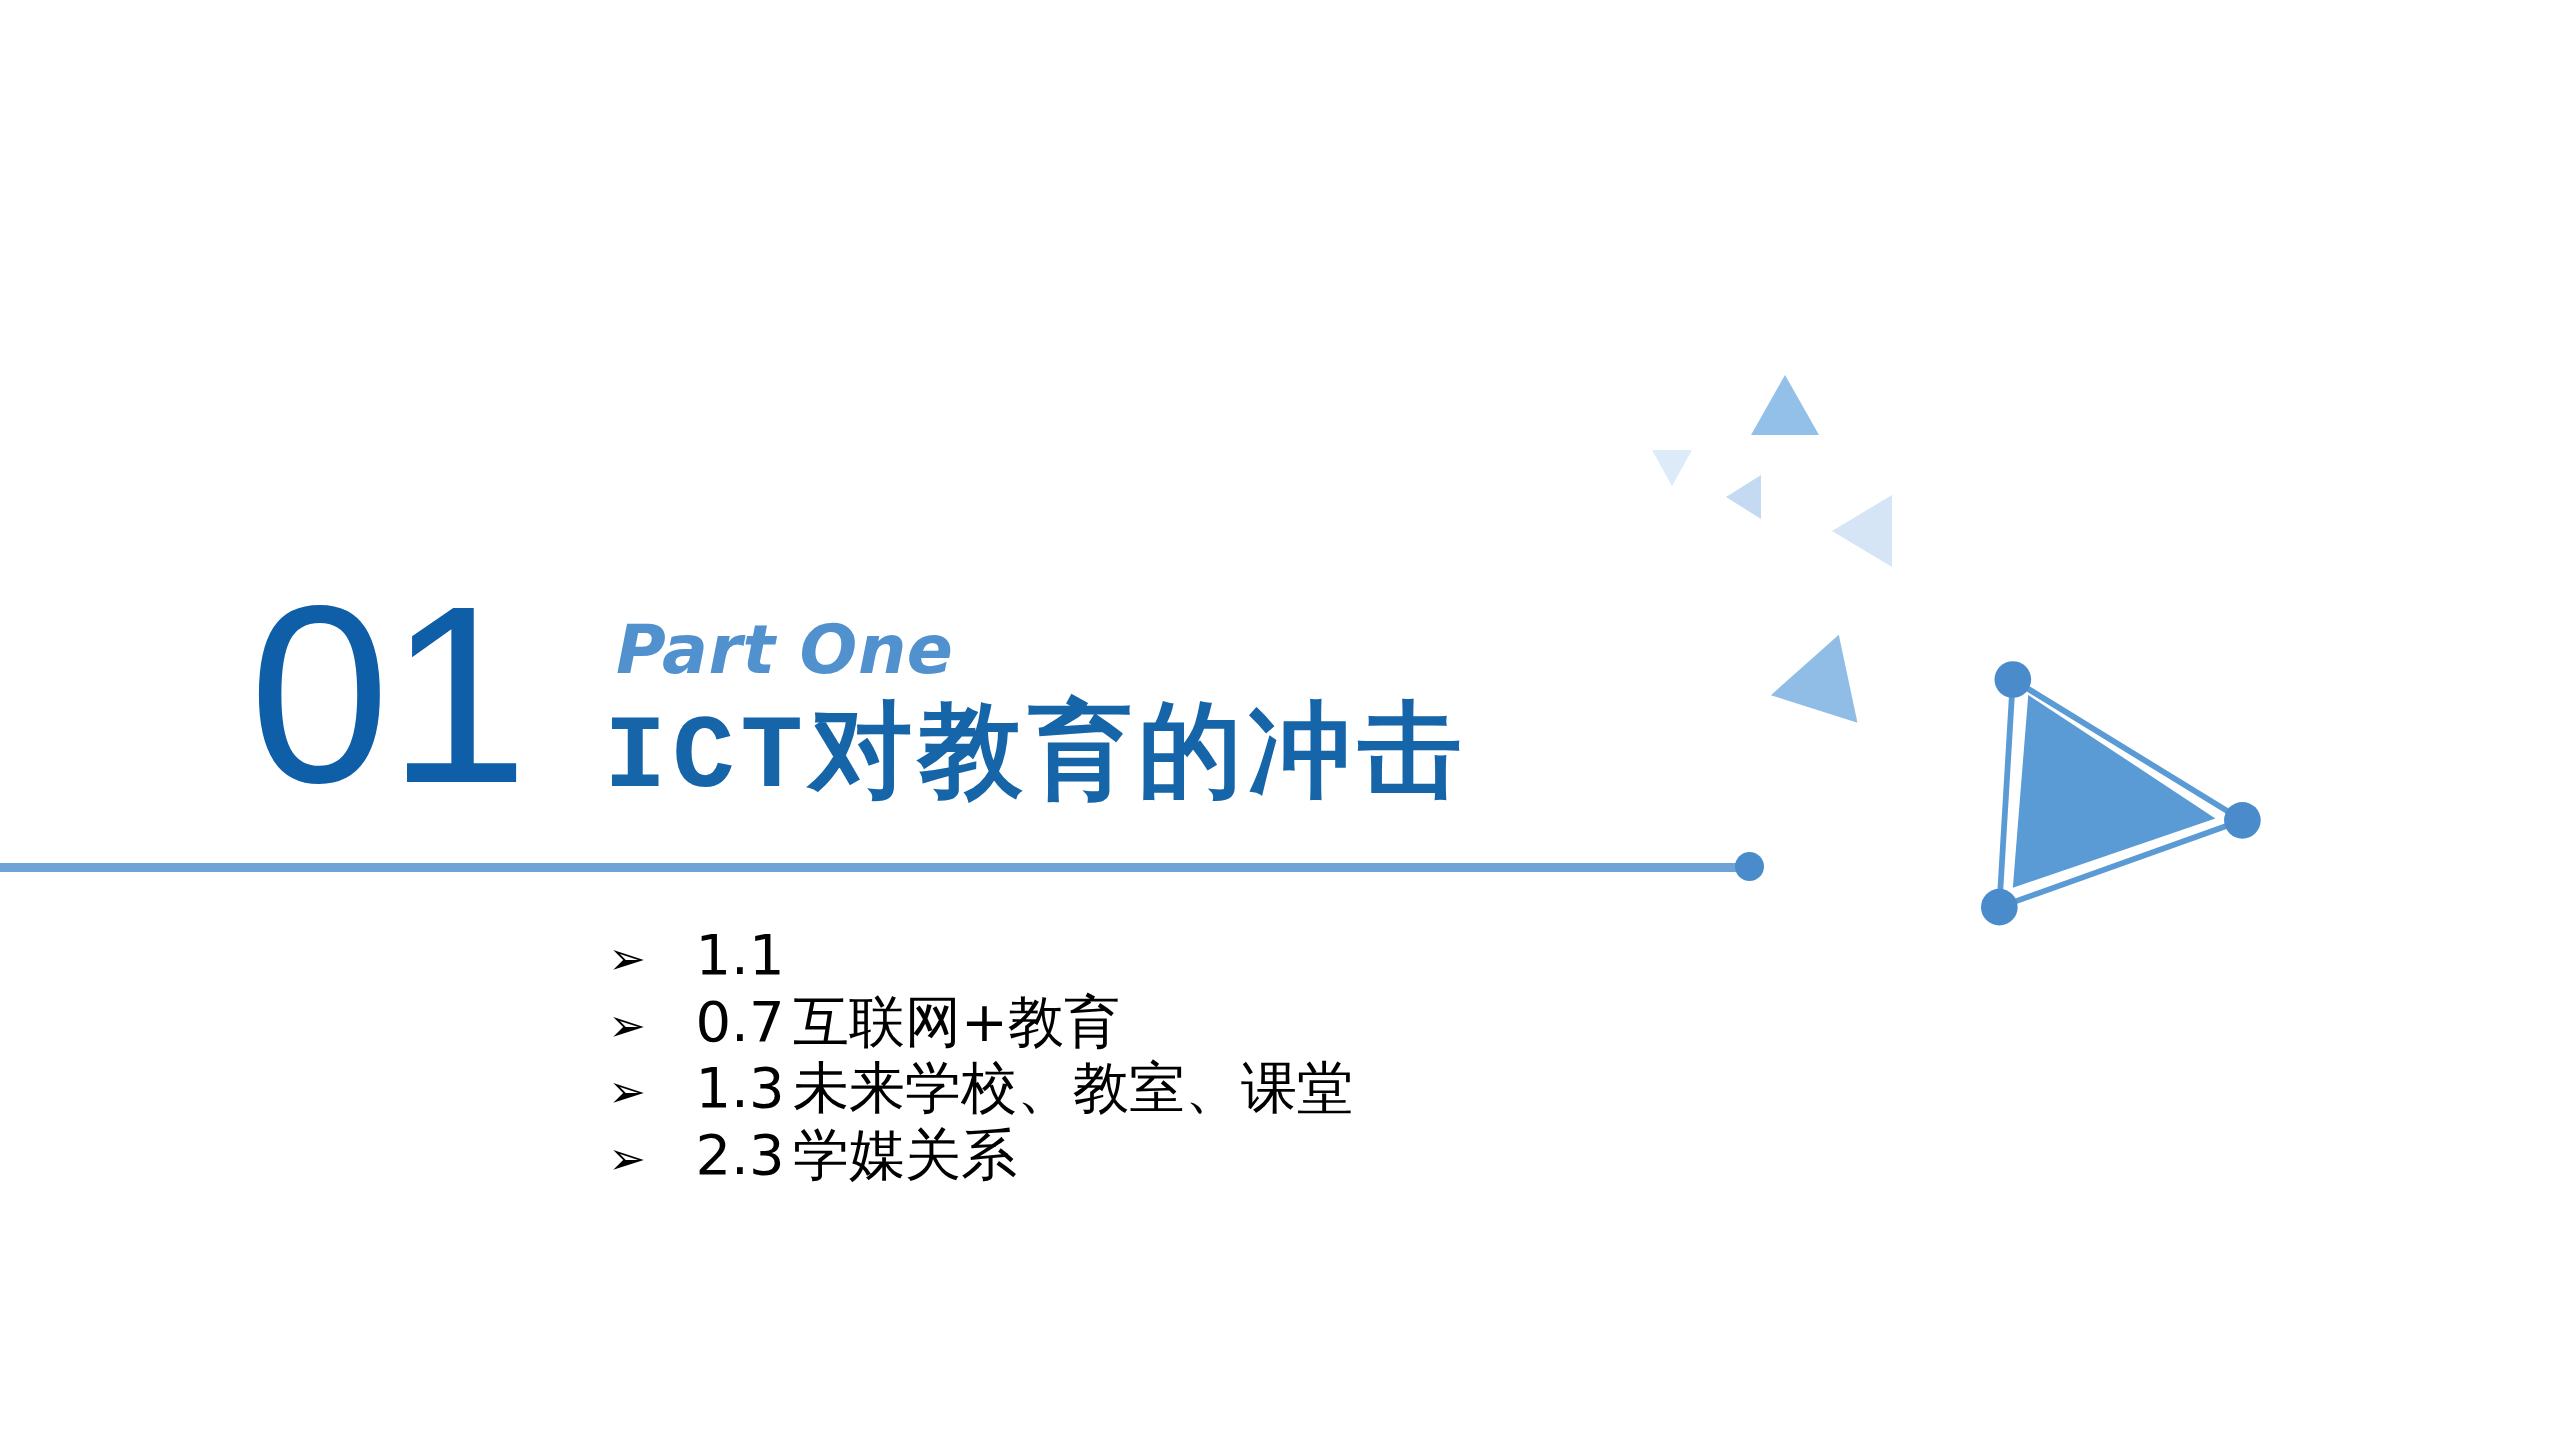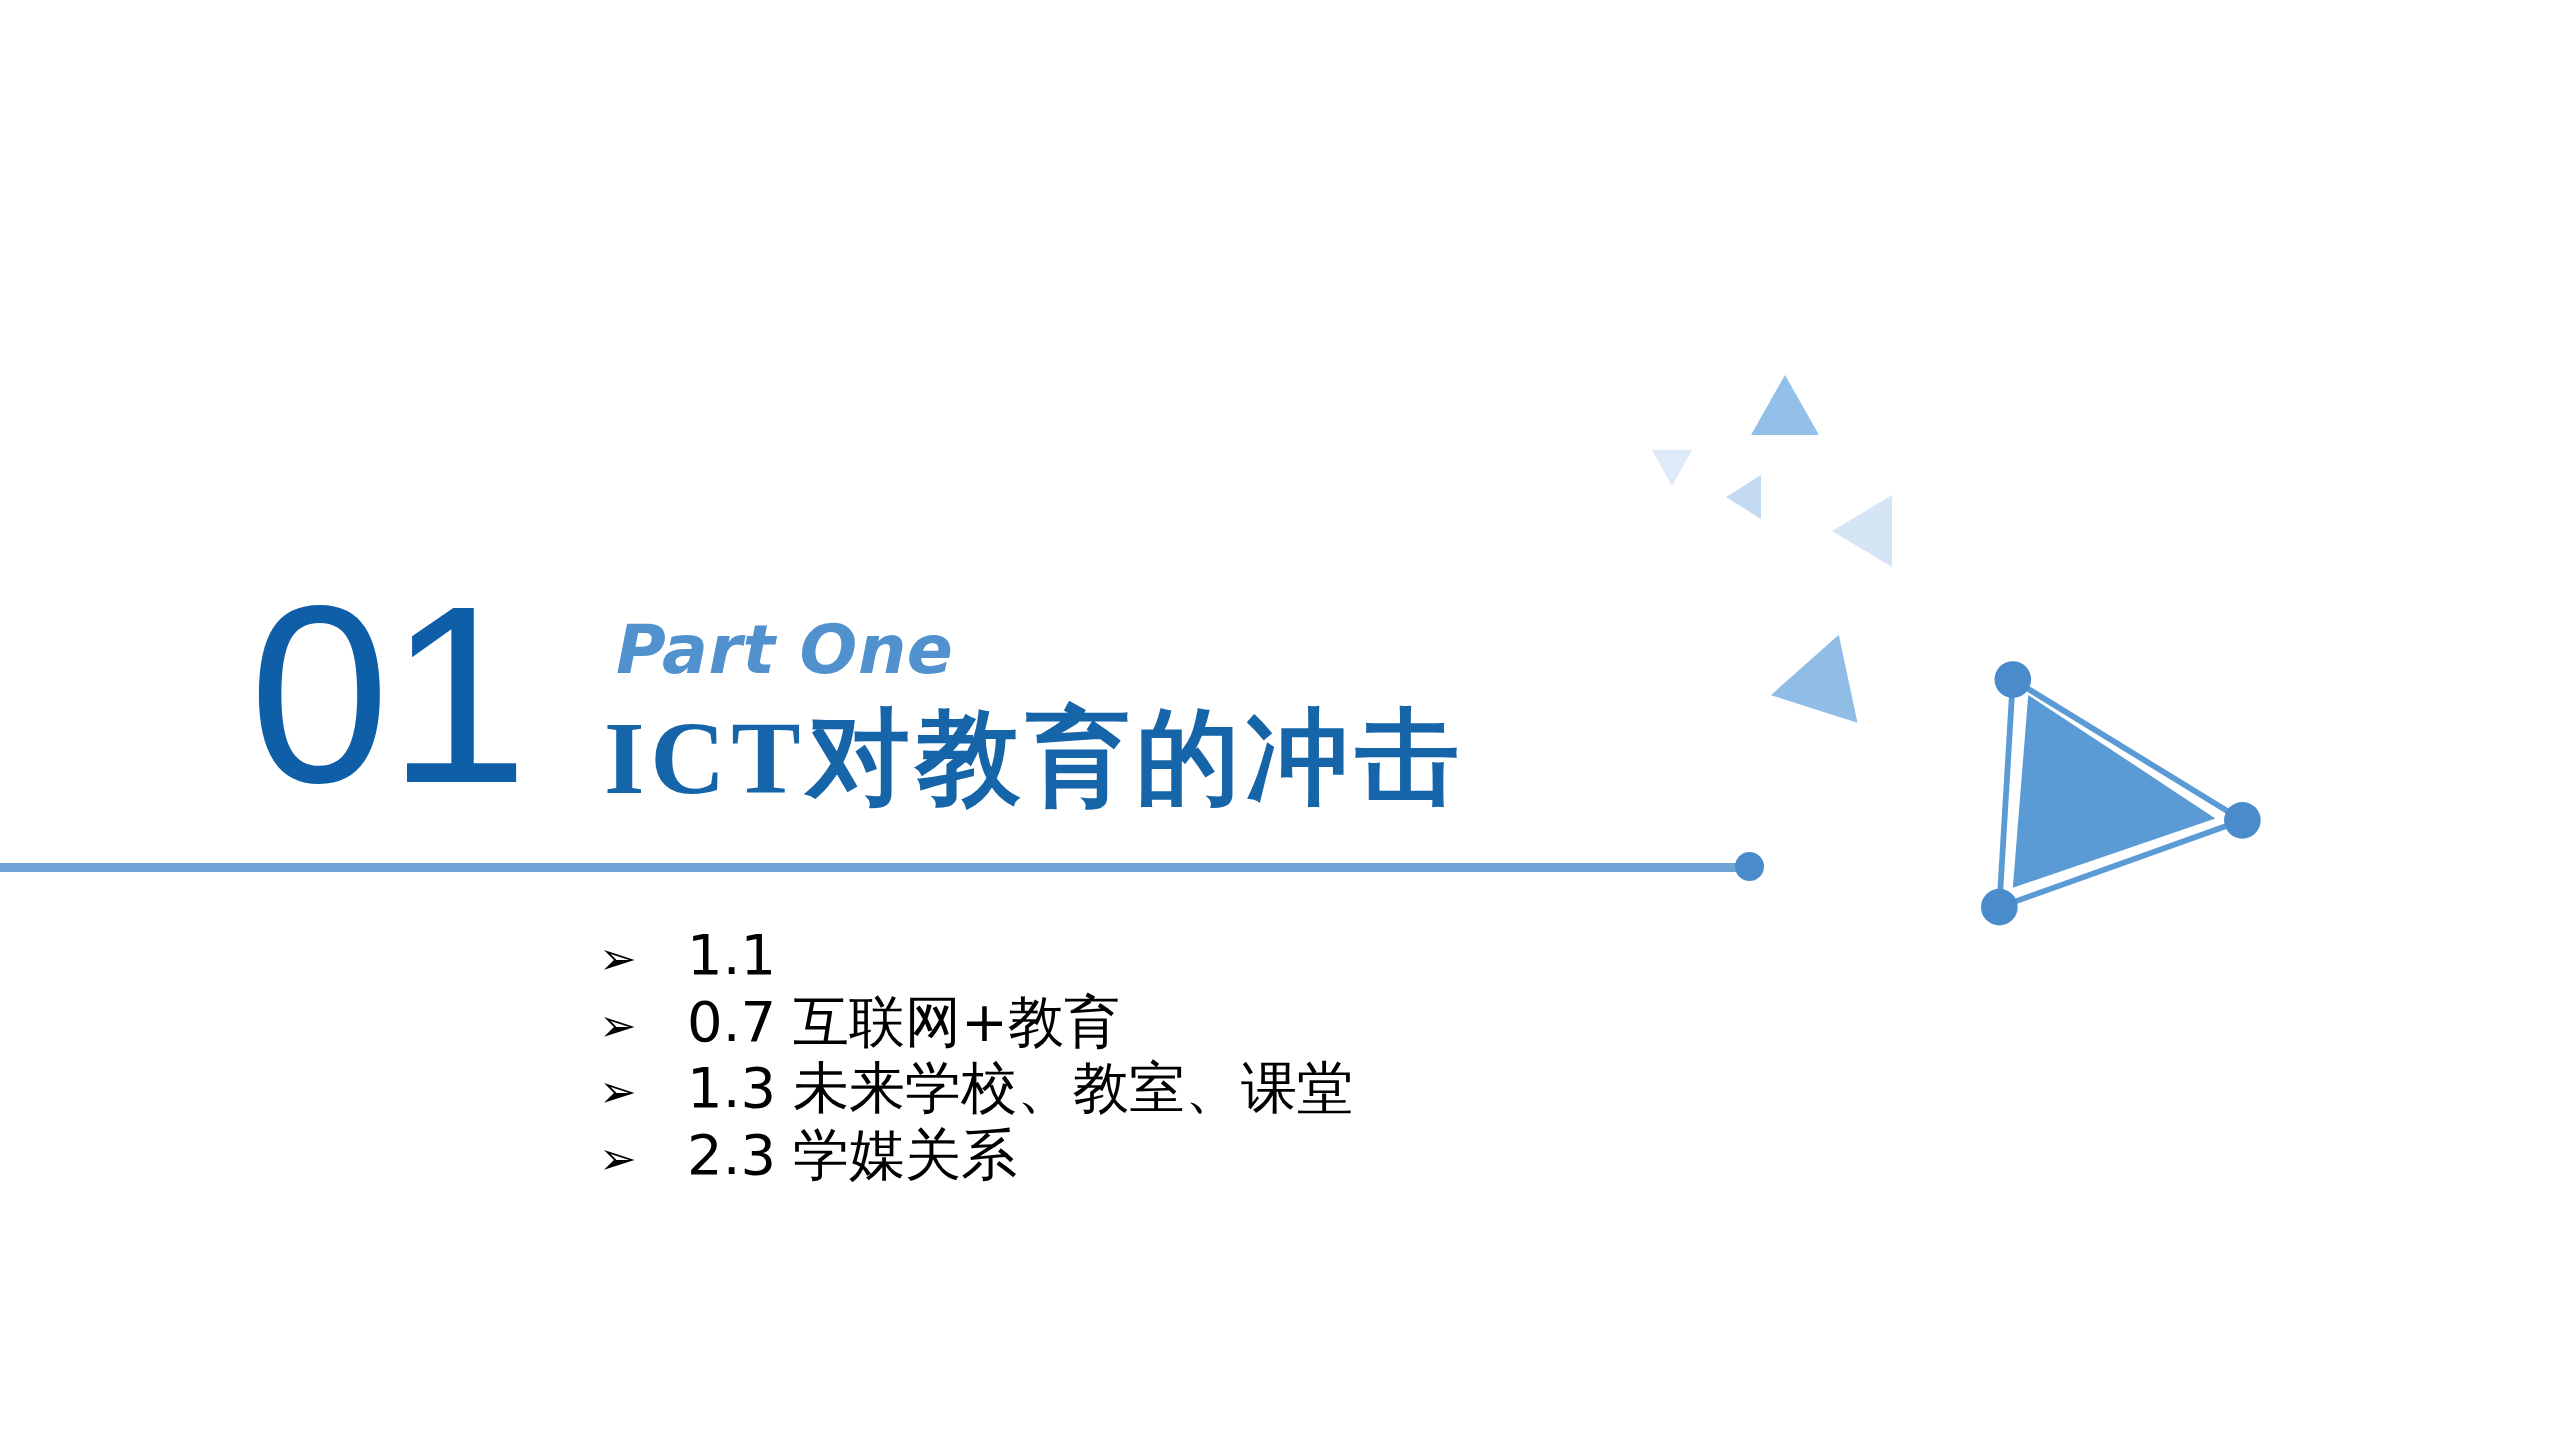--- a/index.html
+++ b/index.html
@@ -7,20 +7,21 @@
     padding: 0;
     background: #ffffff;
   }
   #slide {
     position: relative;
     width: 2576px;
     height: 1292px;
     background: #ffffff;
     overflow: hidden;
     font-family: "Liberation Sans", "DejaVu Sans", sans-serif;
+    text-align: center;
   }
 
   
   #section-number {
     position: absolute;
     left: 249px;
     top: 568px;
     font-family: "Liberation Sans", "DejaVu Sans", sans-serif;
     font-size: 253px;
     font-weight: 300;
@@ -44,21 +45,21 @@
     color: #5191CE;
     white-space: nowrap;
     margin-top: 24px;
   }
 
   
   #section-title {
     position: absolute;
     left: 604px;
     top: 700px;
-    font-family: Liberation Serif, serif;
+    font-family: Liberation Mono, monospace;
     font-size: 104px;
     font-weight: 700;
     letter-spacing: 5.8px;
     line-height: 1.12;
     color: #1565A8;
     white-space: nowrap;
   }
 
   
   #divider-line {

